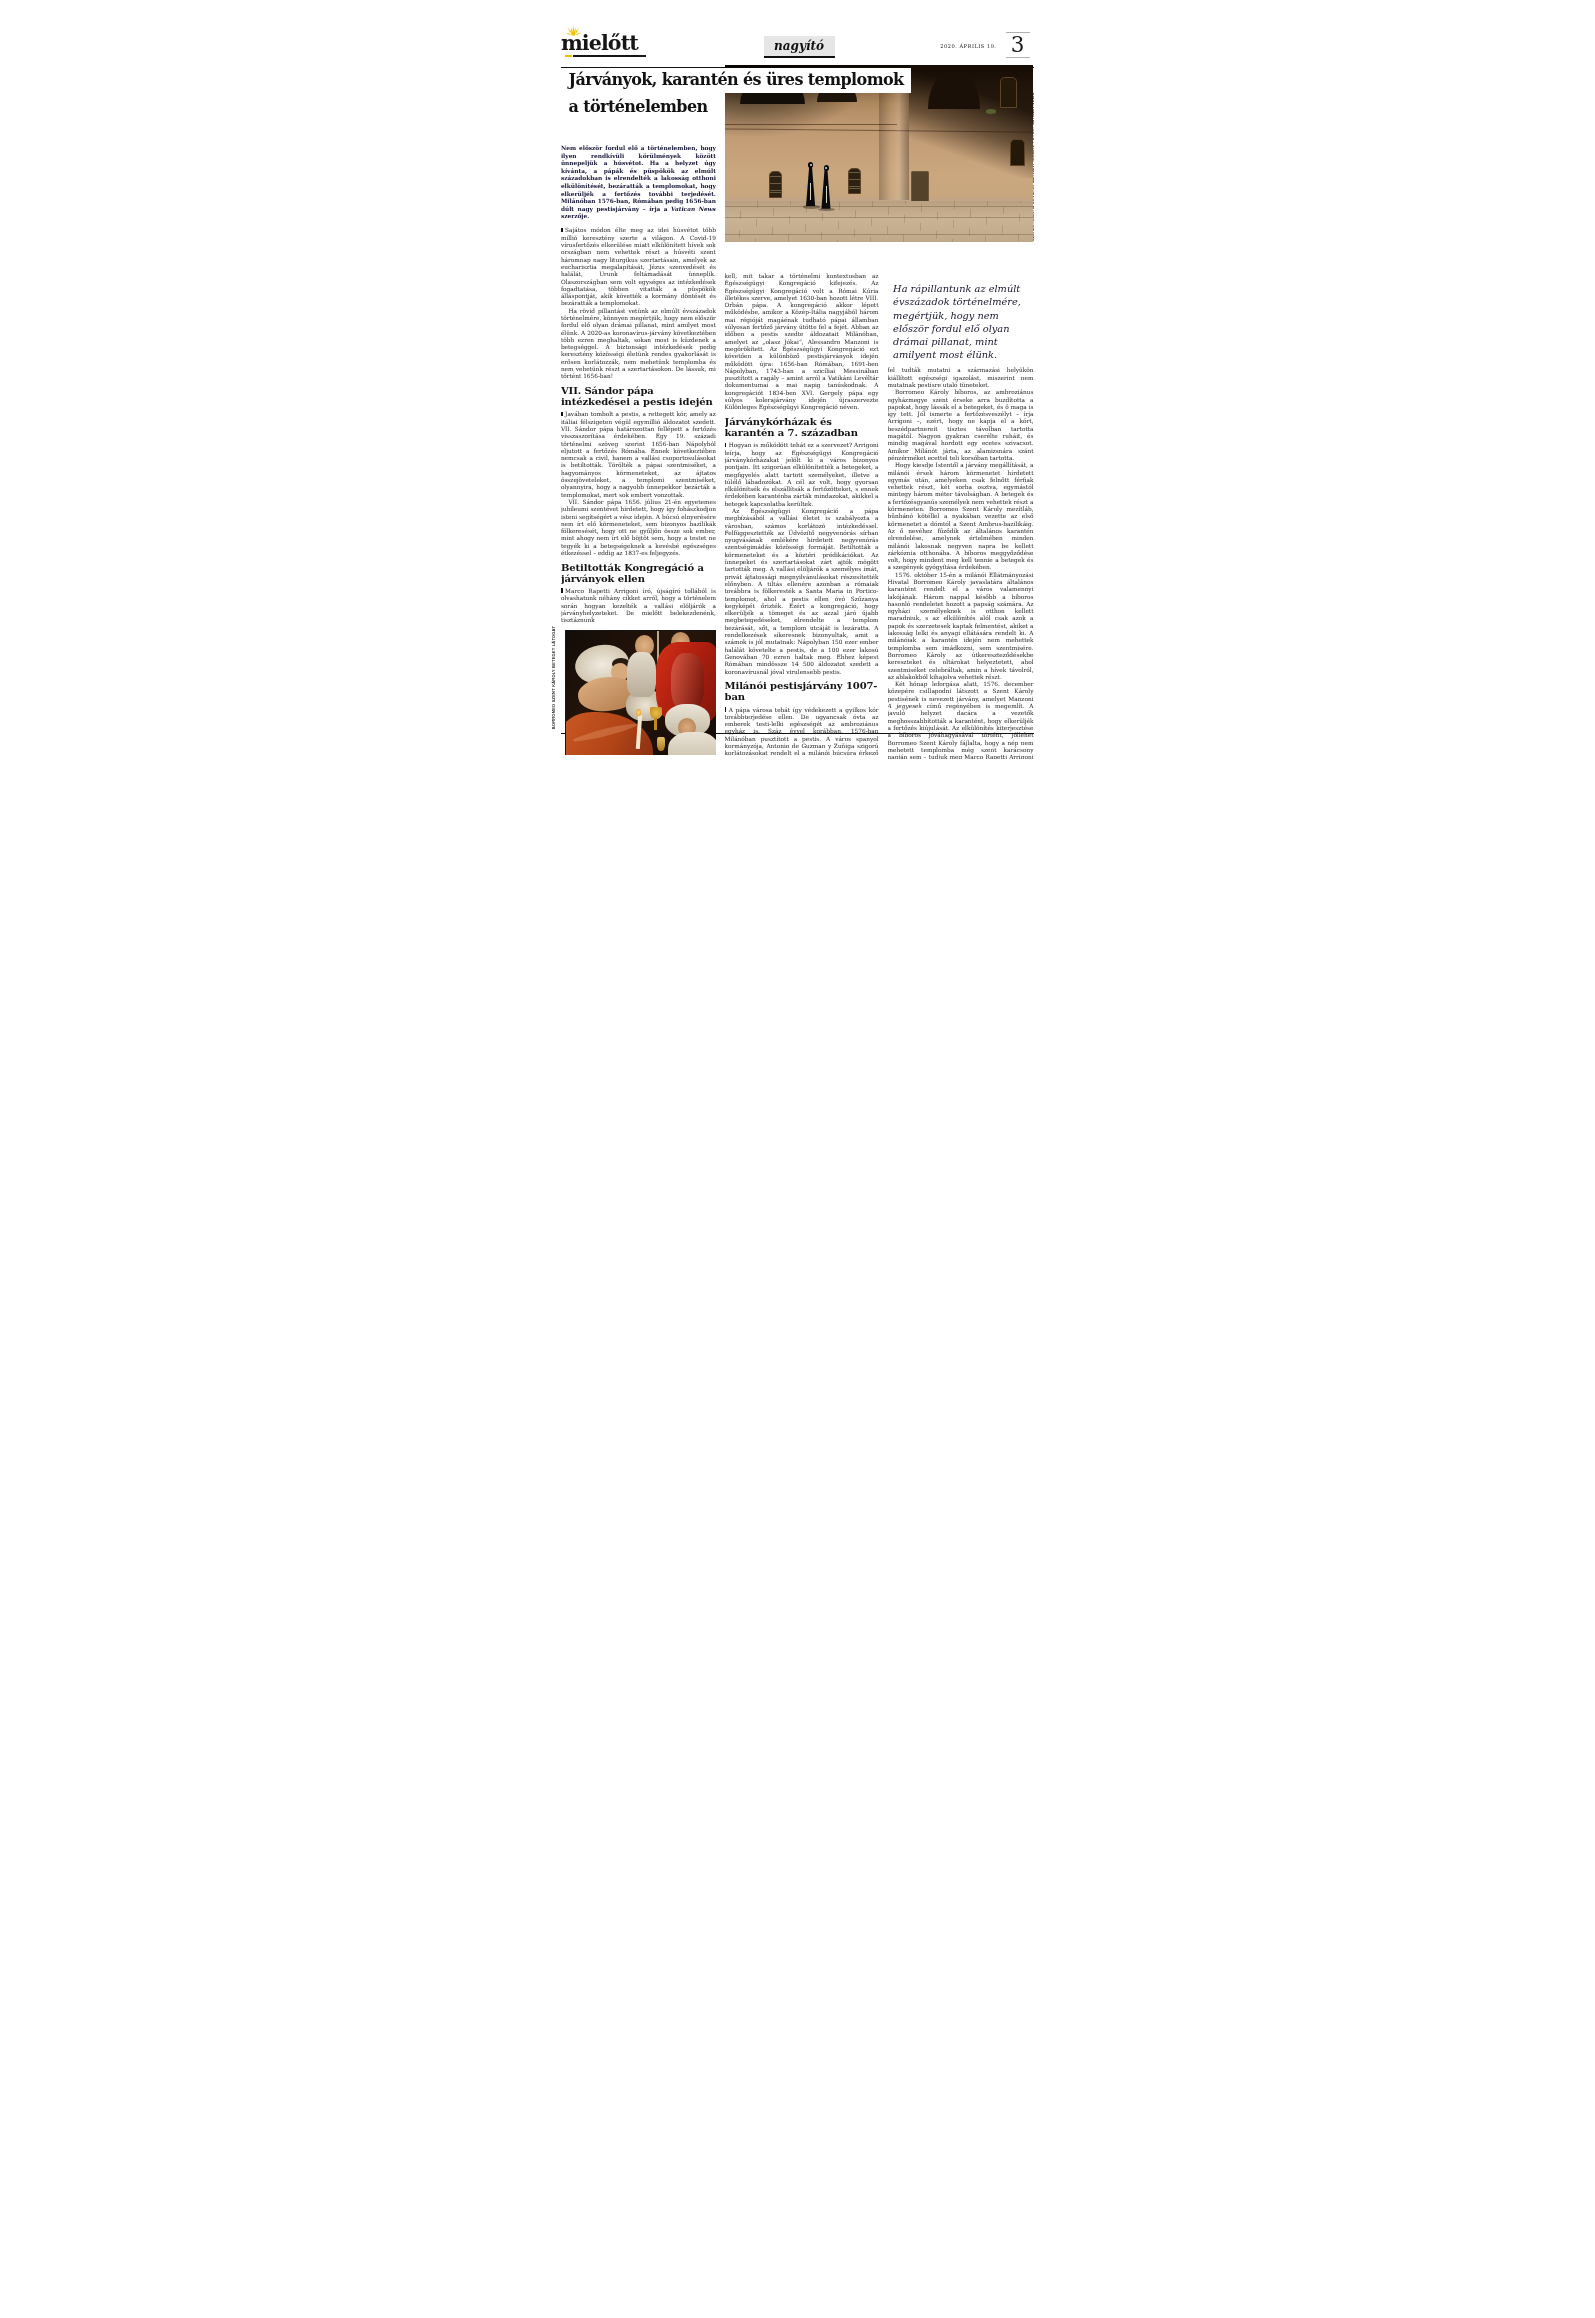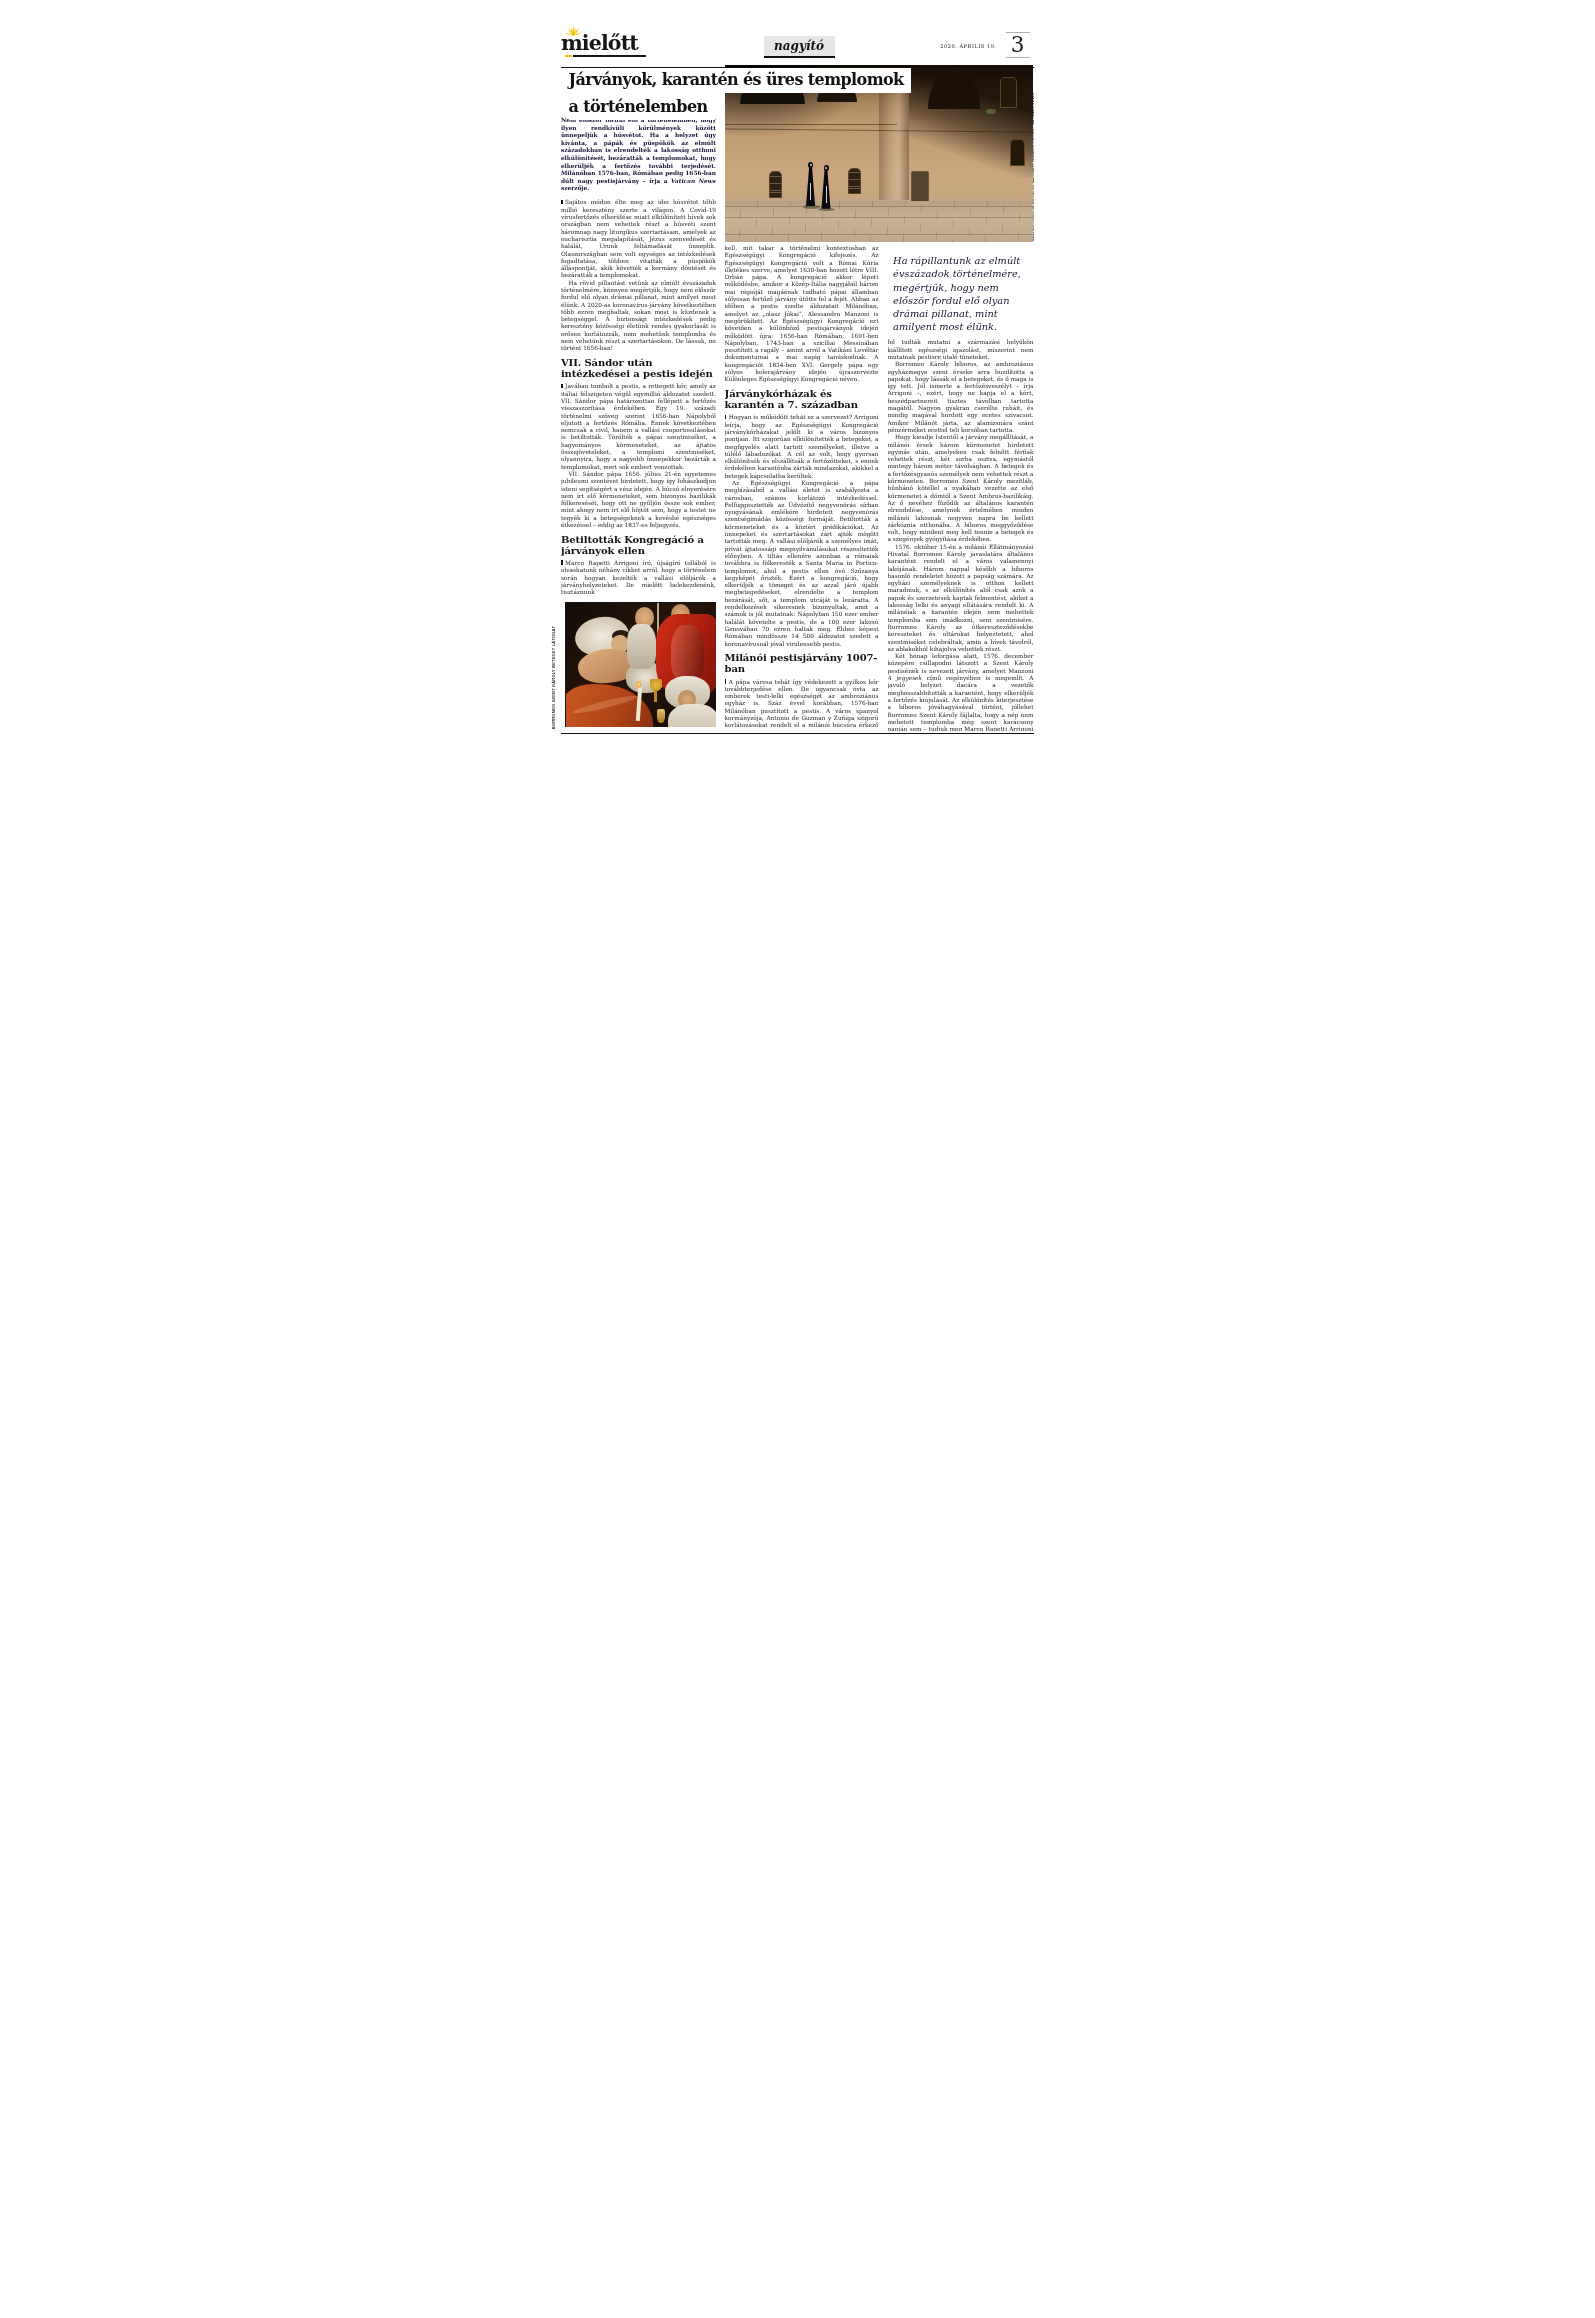--- a/index.html
+++ b/index.html
@@ -63,21 +63,21 @@
   .monk .m-glove{position:absolute;left:0.9px;top:24px;width:1.9px;height:1.9px;border-radius:50%;background:#7aa7d9;}
   .monk .m-shadow{position:absolute;left:-1.9px;top:43px;width:17px;height:3.3px;border-radius:50%;background:rgba(30,20,12,.4);}
   #monk1{left:26%;top:55%;width:12px;height:47px;}
   #monk2{left:31%;top:56.5%;width:12px;height:47px;}
   
   .vcap{position:absolute;transform-origin:0 100%;transform:rotate(-90deg);white-space:nowrap;
         font:700 4px/4.2px "Liberation Sans",sans-serif;letter-spacing:0.2px;color:#222;}
   #cap-photo{left:503px;top:237px;}
   #cap-painting{left:24px;top:725px;}
   
-  .col{position:absolute;text-align:justify;}
+  .col{position:absolute;text-align:justify;margin-top:28px;}
   #col-left{left:29.4px;top:117px;width:155px;height:610px;overflow:hidden;}
   #col-mid{left:193px;top:245px;width:154px;height:485px;overflow:hidden;}
   #col-right{left:356px;top:254px;width:146px;height:477px;overflow:hidden;}
   .lead{font:700 5.8px/7.6px "DejaVu Serif",serif;color:#10104a0;color:#141436;margin:0 0 6.5px 0;}
   .lead .it{font-style:italic;}
   p.body{font:400 5.8px/7.3px "DejaVu Serif",serif;margin:0;}
   p.ind{text-indent:7.5px;}
   h2.sec{font:700 10px/10.7px "DejaVu Serif",serif;letter-spacing:-0.1px;margin:5.6px 0 3.7px 0;text-align:left;color:#131313;}
   .pmark{display:inline-block;width:1.9px;height:4.7px;background:#131313;margin-right:2.3px;}
   
@@ -186,21 +186,21 @@
 
   <div id="headline">
     <span class="l1">Járványok, karantén és üres templomok</span>
     <span class="l2">a történelemben</span>
   </div>
 
   <div class="col" id="col-left">
     <p class="lead"><span>Nem először fordul elő a történelemben, hogy ilyen rendkívüli körülmények között ünnepeljük a húsvétot. Ha a helyzet úgy kívánta, a pápák és püspökök az elmúlt századokban is elrendelték a lakosság otthoni elkülönítését, bezáratták a templomokat, hogy elkerüljék a fertőzés további terjedését. Milánóban 1576-ban, Rómában pedig 1656-ban dúlt nagy pestisjárvány – írja a </span><span class="it">Vatican News</span><span> szerzője.</span></p>
     <p class="body"><span class="pmark"></span><span>Sajátos módon élte meg az idei húsvétot több millió keresztény szerte a világon. A Covid-19 vírusfertőzés elkerülése miatt elkülönített hívek sok országban nem vehettek részt a húsvéti szent háromnap nagy liturgikus szertartásain, amelyek az eucharisztia megalapítását, Jézus szenvedését és halálát, Urunk feltámadását ünneplik. Olaszországban sem volt egységes az intézkedések fogadtatása, többen vitatták a püspökök álláspontját, akik követték a kormány döntését és bezáratták a templomokat.</span></p>
     <p class="body ind">Ha rövid pillantást vetünk az elmúlt évszázadok történelmére, könnyen megértjük, hogy nem először fordul elő olyan drámai pillanat, mint amilyet most élünk. A 2020-as koronavírus-járvány következtében több ezren meghaltak, sokan most is küzdenek a betegséggel. A biztonsági intézkedések pedig keresztény közösségi életünk rendes gyakorlását is erősen korlátozzák, nem mehetünk templomba és nem vehetünk részt a szertartásokon. De lássuk, mi történt 1656-ban!</p>
-    <h2 class="sec">VII. Sándor után intézkedései a pestis idején</h2>
+    <h2 class="sec">VII. Sándor pápa intézkedései a pestis idején</h2>
     <p class="body"><span class="pmark"></span><span>Javában tombolt a pestis, a rettegett kór, amely az itáliai félszigeten végül egymillió áldozatot szedett. VII. Sándor pápa határozottan fellépett a fertőzés visszaszorítása érdekében. Egy 19. századi történelmi szöveg szerint 1656-ban Nápolyból eljutott a fertőzés Rómába. Ennek következtében nemcsak a civil, hanem a vallási csoportosulásokat is betiltották. Törölték a pápai szentmiséket, a hagyományos körmeneteket, az ájtatos összejöveteleket, a templomi szentmiséket, olyannyira, hogy a nagyobb ünnepekkor bezárták a templomokat, mert sok embert vonzottak.</span></p>
     <p class="body ind">VII. Sándor pápa 1656. július 21-én egyetemes jubileumi szentévet hirdetett, hogy így fohászkodjon isteni segítségért a vész idején. A búcsú elnyerésére nem írt elő körmeneteket, sem bizonyos bazilikák fölkeresését, hogy ott ne gyűljön össze sok ember, mint ahogy nem írt elő böjtöt sem, hogy a testet ne tegyék ki a betegségeknek a kevésbé egészséges étkezéssel – eddig az 1837-es feljegyzés.</p>
     <h2 class="sec">Betiltották Kongregáció a járványok ellen</h2>
     <p class="body"><span class="pmark"></span><span>Marco Rapetti Arrigoni író, újságíró tollából is olvashatunk néhány cikket arról, hogy a történelem során hogyan kezelték a vallási elöljárók a járványhelyzeteket. De mielőtt belekezdenénk, tisztáznunk</span></p>
 
     <div id="painting">
       <div class="el pt-pillow"></div>
       <div class="el pt-hair"></div>
       <div class="el pt-headp"></div>
       <div class="el pt-torso"></div>

